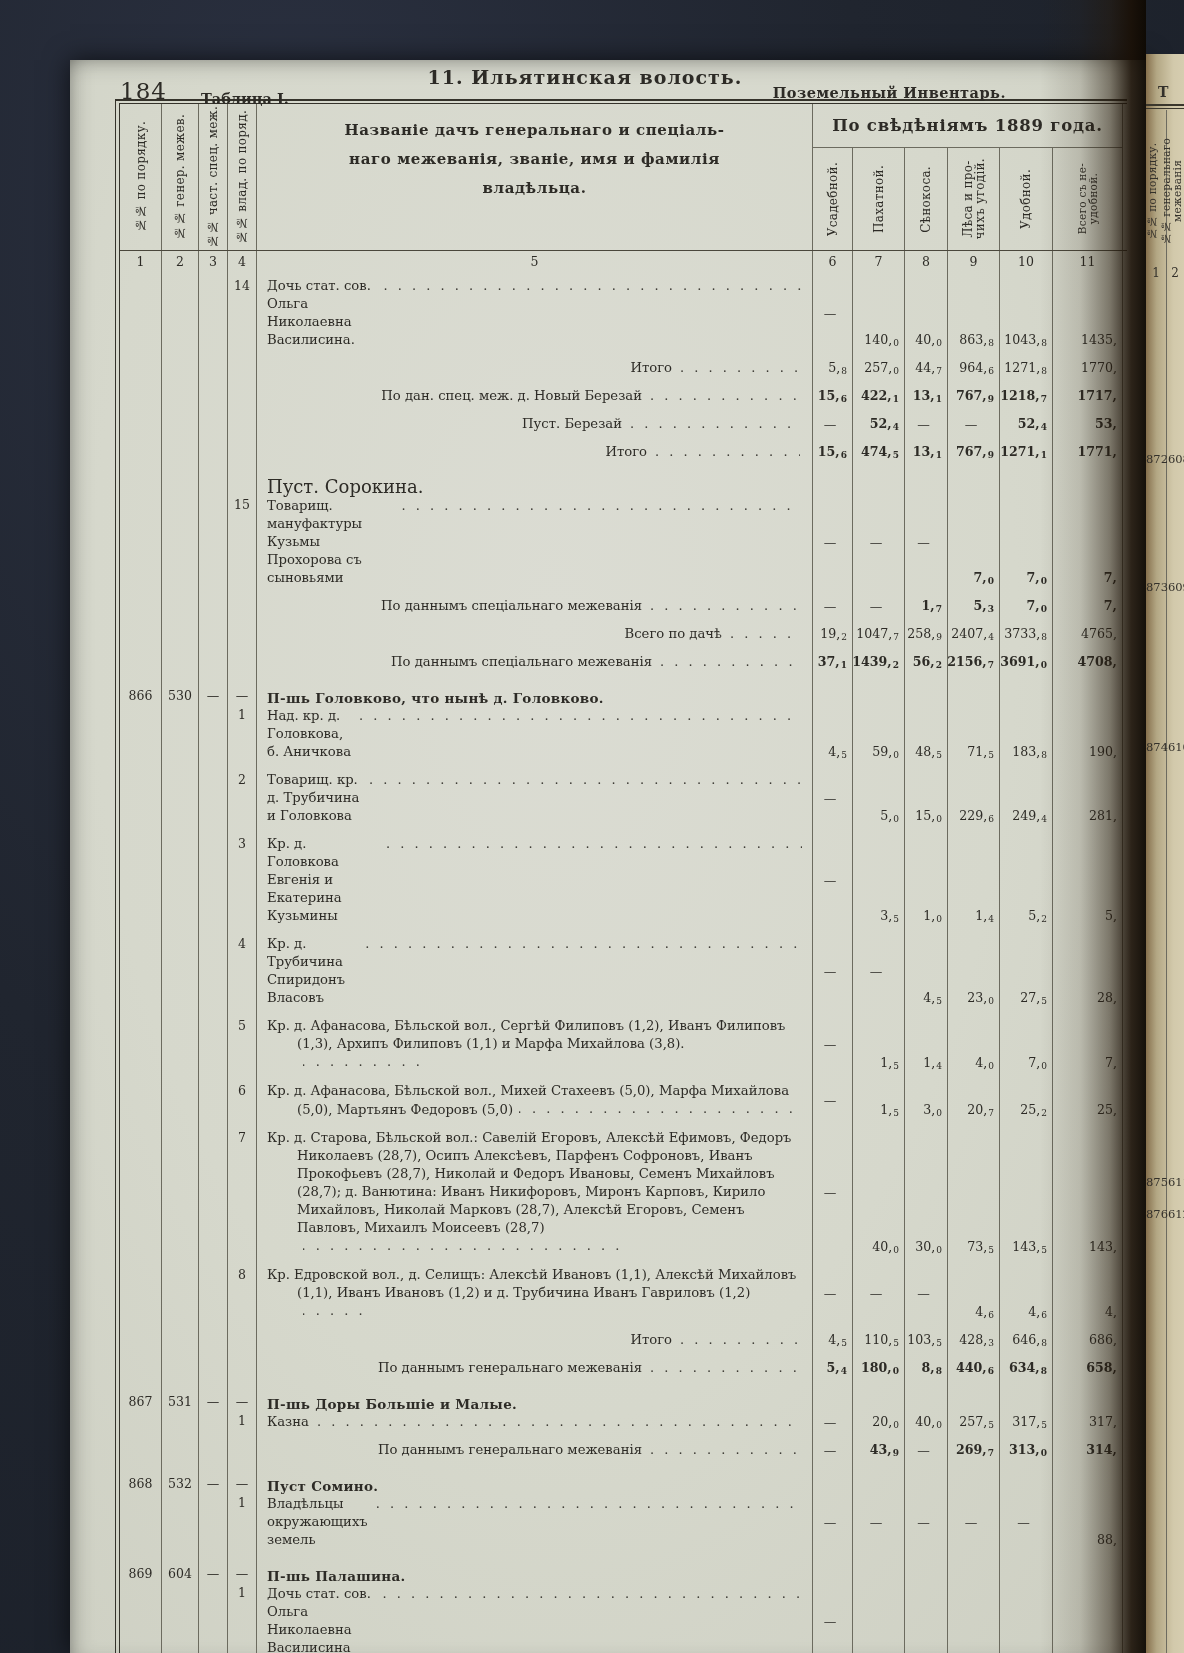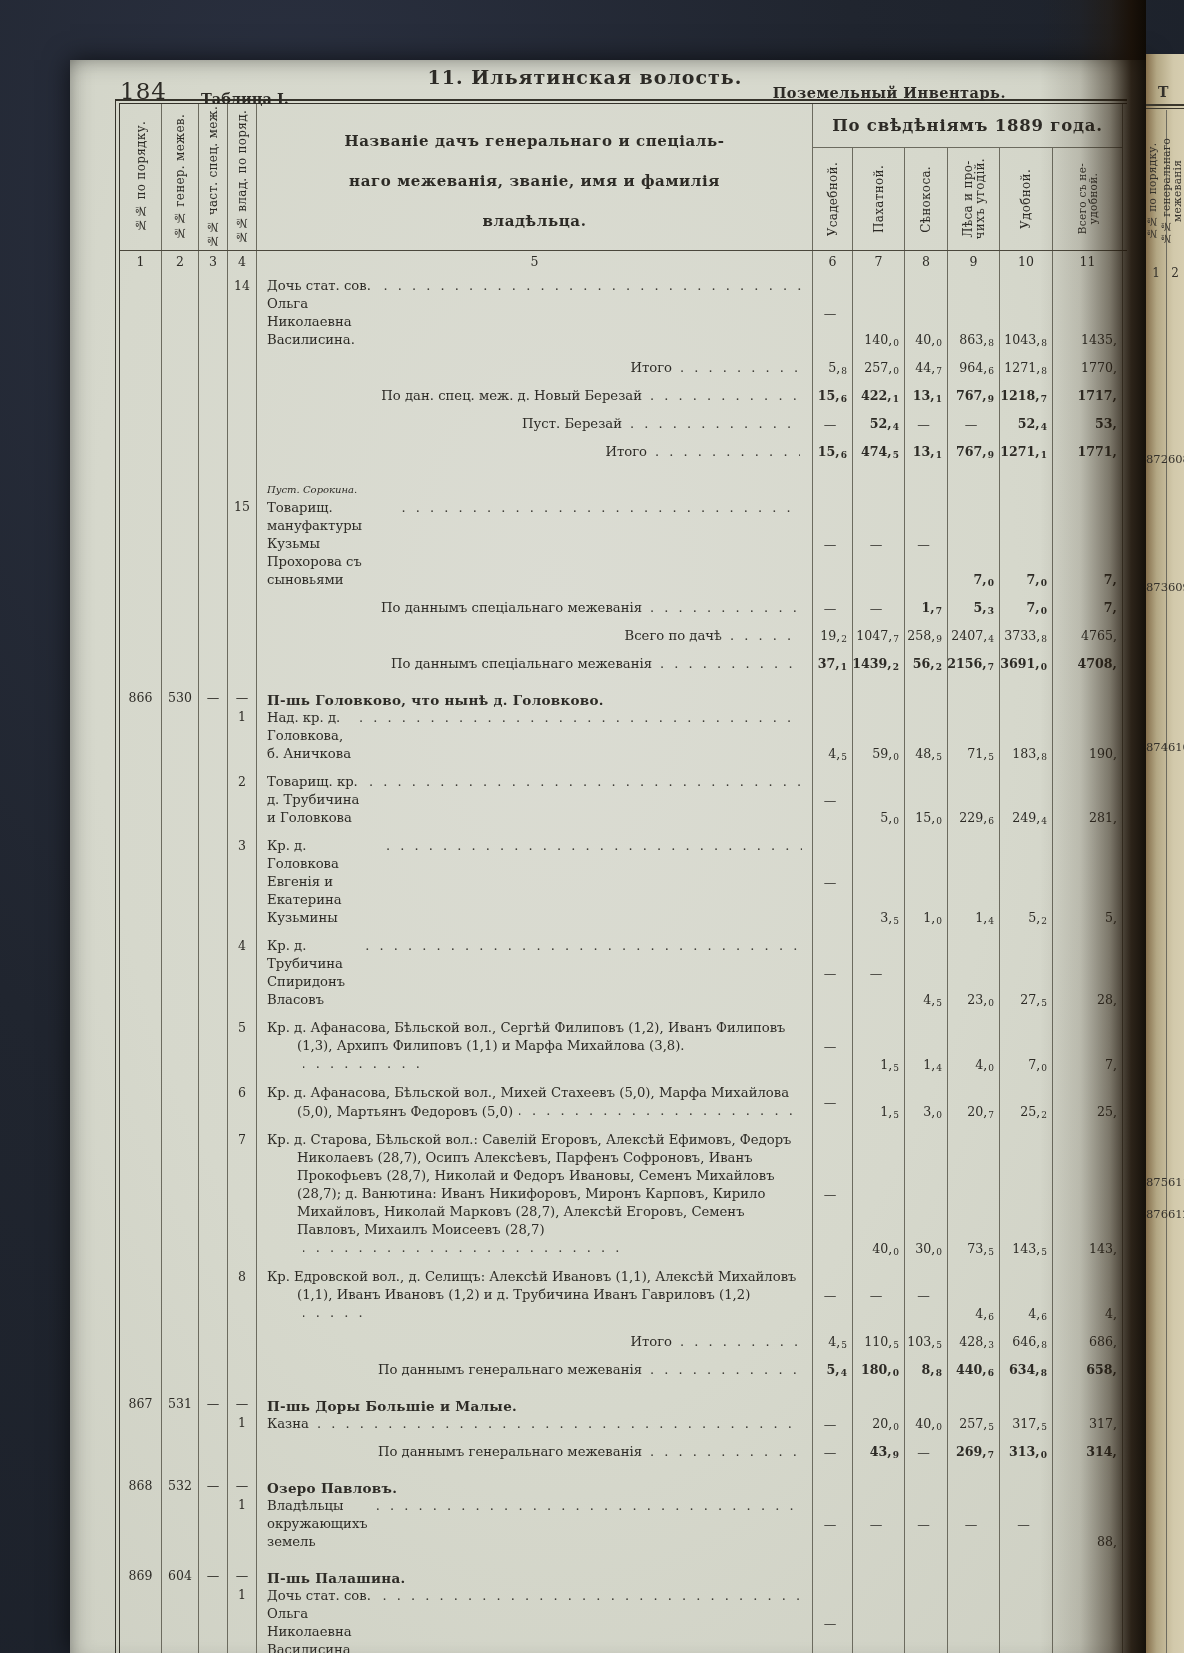--- a/index.html
+++ b/index.html
@@ -34,41 +34,41 @@
   .pg-right{position:absolute;right:140px;top:24px;font-size:14.5px;font-weight:bold;letter-spacing:.5px;}
   
   .tblouter{margin-left:45px;width:1012px;border-top:2px solid var(--rule);border-left:1px solid var(--rule);padding:2px 0 0 3px;}
   .tbl{border-top:1px solid var(--rule);border-left:1px solid var(--rule);}
   .thead{display:grid;grid-template-columns:42px 37px 29px 29px 556px 40px 52px 43px 52px 53px 70px;height:146px;}
   .hcell{border-right:1px solid var(--ln);}
   .rotc{display:flex;align-items:center;justify-content:center;overflow:hidden;}
   .rot{writing-mode:vertical-rl;transform:rotate(180deg);font-size:12px;line-height:12px;white-space:pre-line;letter-spacing:.3px;text-align:center;}
   .rot.small{font-size:10.5px;line-height:11px;}
   .namec{text-align:center;padding-top:6px;}
-  .nline{font-weight:bold;font-size:15px;margin-top:22px;letter-spacing:.6px;}
+  .nline{font-weight:bold;font-size:15px;margin-top:11px;letter-spacing:.6px;}
   .hgroup{grid-column:6 / 12;display:flex;flex-direction:column;border-right:1px solid var(--ln);}
   .grp-title{height:44px;display:flex;align-items:center;justify-content:center;font-weight:bold;font-size:16.5px;letter-spacing:.8px;border-bottom:1px solid var(--ln);}
   .grp-cells{flex:1;display:grid;grid-template-columns:40px 52px 43px 52px 53px 70px;}
   .colnums{display:grid;grid-template-columns:42px 37px 29px 29px 556px 40px 52px 43px 52px 53px 70px;border-top:1px solid #4a473c;height:22px;}
   .cnum{display:flex;align-items:center;justify-content:center;border-right:1px solid var(--ln);font-size:12.5px;}
   
   .row{display:grid;grid-template-columns:42px 37px 29px 29px 556px 40px 52px 43px 52px 53px 70px;}
   .cell{border-right:1px solid var(--ln);}
   .cn{font-size:12.5px;text-align:center;padding-top:6px;padding-bottom:5px;}
   .c5{padding:5px 6px 5px 10px;}
   .cv{display:flex;align-items:flex-end;justify-content:flex-end;padding:5px 5px 7px 0;font-size:12.6px;}
   .cv.dash{align-items:center;justify-content:center;padding-bottom:5px;color:#3a3833;}
   .row.head .cell{padding-top:12px;padding-bottom:0;}
   .row.headI .cell{padding-top:12px;padding-bottom:0;}
   .row.tight .cell{padding-top:0;}
   .etext{font-size:13.2px;line-height:18px;padding-left:30px;text-indent:-30px;}
   .etext.flexline{display:flex;align-items:baseline;padding-left:0;text-indent:0;}
   .sline{display:flex;justify-content:flex-end;align-items:baseline;font-size:13.2px;line-height:18px;}
   .htxt{font-weight:bold;font-size:13.5px;line-height:18px;letter-spacing:.3px;}
-  .itxt{font-style:italic;font-size:10px;line-height:18px;}
+  .itxt{font-size:18px;line-height:18px;}
   .ldots{display:inline-block;overflow:hidden;white-space:nowrap;vertical-align:baseline;height:14px;word-spacing:6px;color:#3c3a34;font-size:13px;}
   .ldots.fill{flex:1 1 auto;width:auto;margin-left:8px;margin-right:4px;}
   .int{white-space:nowrap;}
   .dec{font-size:9px;line-height:9px;margin-bottom:-1px;margin-left:1px;}
   .bold{font-weight:bold;}
   
   .gutter{position:absolute;left:1040px;top:0;width:106px;height:1653px;z-index:5;pointer-events:none;
     background:linear-gradient(to right, rgba(40,28,12,0) 0%, rgba(40,28,12,.15) 38%, rgba(36,24,10,.5) 66%, rgba(26,16,6,.9) 86%, rgba(14,9,3,.96) 100%);}
   
   .np{position:absolute;left:1146px;top:54px;width:38px;height:1599px;z-index:6;overflow:hidden;
@@ -833,21 +833,21 @@
               </div>
               <div class="cell cv bold">
                 <span class="int">314,</span>
               </div>
             </div>
             <div class="row head">
               <div class="cell cn">868</div>
               <div class="cell cn">532</div>
               <div class="cell cn">—</div>
               <div class="cell cn">—</div>
-              <div class="cell c5"><span class="htxt">Озеро Павловъ.</span></div>
+              <div class="cell c5"><span class="htxt">Пуст Сомино.</span></div>
               <div class="cell cv"></div>
               <div class="cell cv"></div>
               <div class="cell cv"></div>
               <div class="cell cv"></div>
               <div class="cell cv"></div>
               <div class="cell cv"></div>
             </div>
             <div class="row entry tight">
               <div class="cell cn"></div>
               <div class="cell cn"></div>

